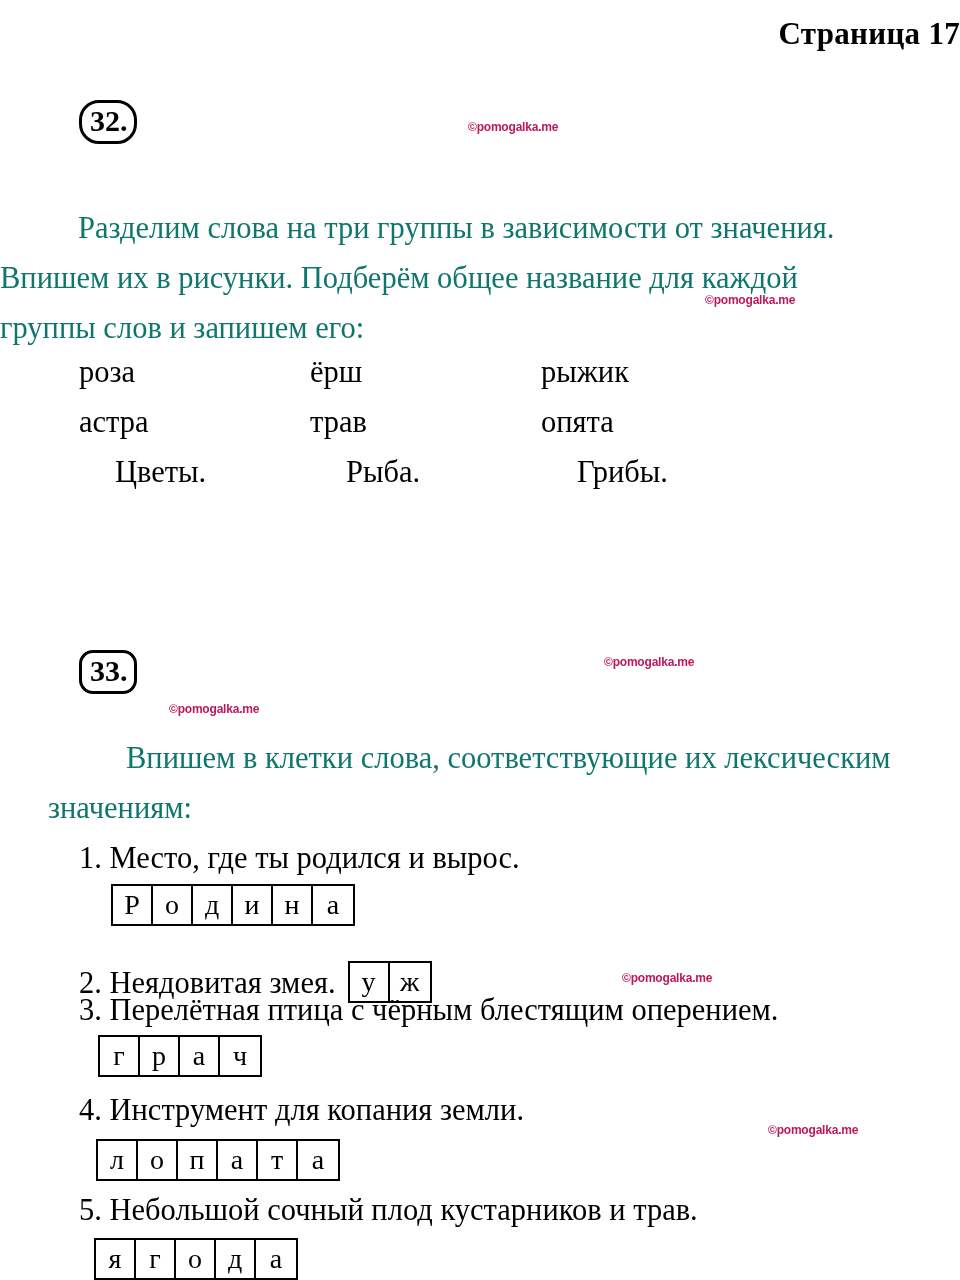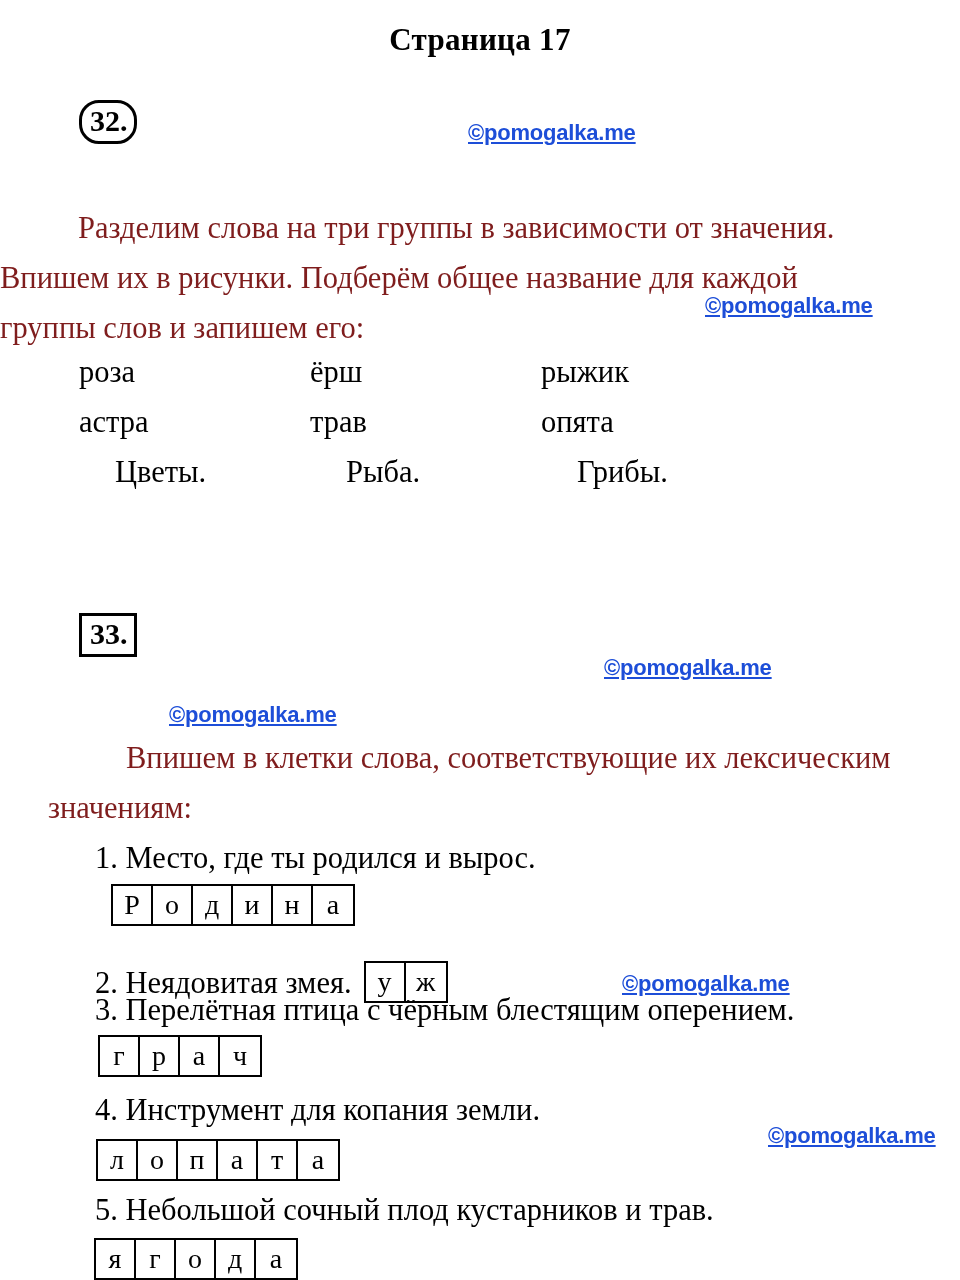--- a/index.html
+++ b/index.html
@@ -18,48 +18,48 @@
 
   .page {
     position: relative;
     width: 960px;
     height: 1280px;
   }
 
   
   .page-title {
     position: absolute;
-    top: 22px;
+    top: 16px;
     left: 0;
     width: 960px;
-    text-align: center;
+    text-align: right;
     font-size: 31px;
     font-weight: bold;
     letter-spacing: 0.3px;
   }
 
   
   .ex-num {
     position: absolute;
     border: 3px solid #000;
     font-size: 30px;
     font-weight: bold;
     line-height: 36px;
     padding: 0 6px 2px 8px;
     background: #fff;
   }
   .ex32-num { left: 79px; top: 100px; border-radius: 20px; }
-  .ex33-num { left: 79px; top: 613px; }
+  .ex33-num { left: 79px; top: 650px; border-radius: 14px; }
 
   
   .para {
     position: absolute;
     font-size: 30.5px;
     line-height: 50px;
-    color: #7f1d1d;
+    color: #0f766e;
     white-space: pre-wrap;
   }
   .ex32-body {
     left: 0px;
     top: 203px;
     width: 900px;
     text-indent: 78px;
   }
   .ex33-body {
     left: 0px;
@@ -83,21 +83,20 @@
 
   
   .defline {
     position: absolute;
     font-size: 30.5px;
     line-height: 40px;
     left: 79px;
     white-space: nowrap;
     display: flex;
     align-items: center;
-    margin-left: 16px;
   }
 
   
   .grid {
     position: absolute;
     display: flex;
     border: 2.5px solid #000;
     background: #fff;
     box-sizing: content-box;
   }
@@ -117,25 +116,24 @@
     line-height: 38px;
     box-sizing: border-box;
   }
   .grid .cell:last-child { border-right: none; }
 
   
   .wm {
     position: absolute;
     font-family: "Liberation Sans", "DejaVu Sans", sans-serif;
     font-weight: bold;
-    font-size: 22px;
-    color: #1d4ed8;
+    font-size: 12px;
+    color: #be185d;
     letter-spacing: -0.2px;
     white-space: nowrap;
-    text-decoration: underline;
   }
 </style>
 </head>
 <body>
 
 <div class="page">
 
   <div class="page-title">Страница 17</div>
 
   <div class="ex-num ex32-num">32.</div>

